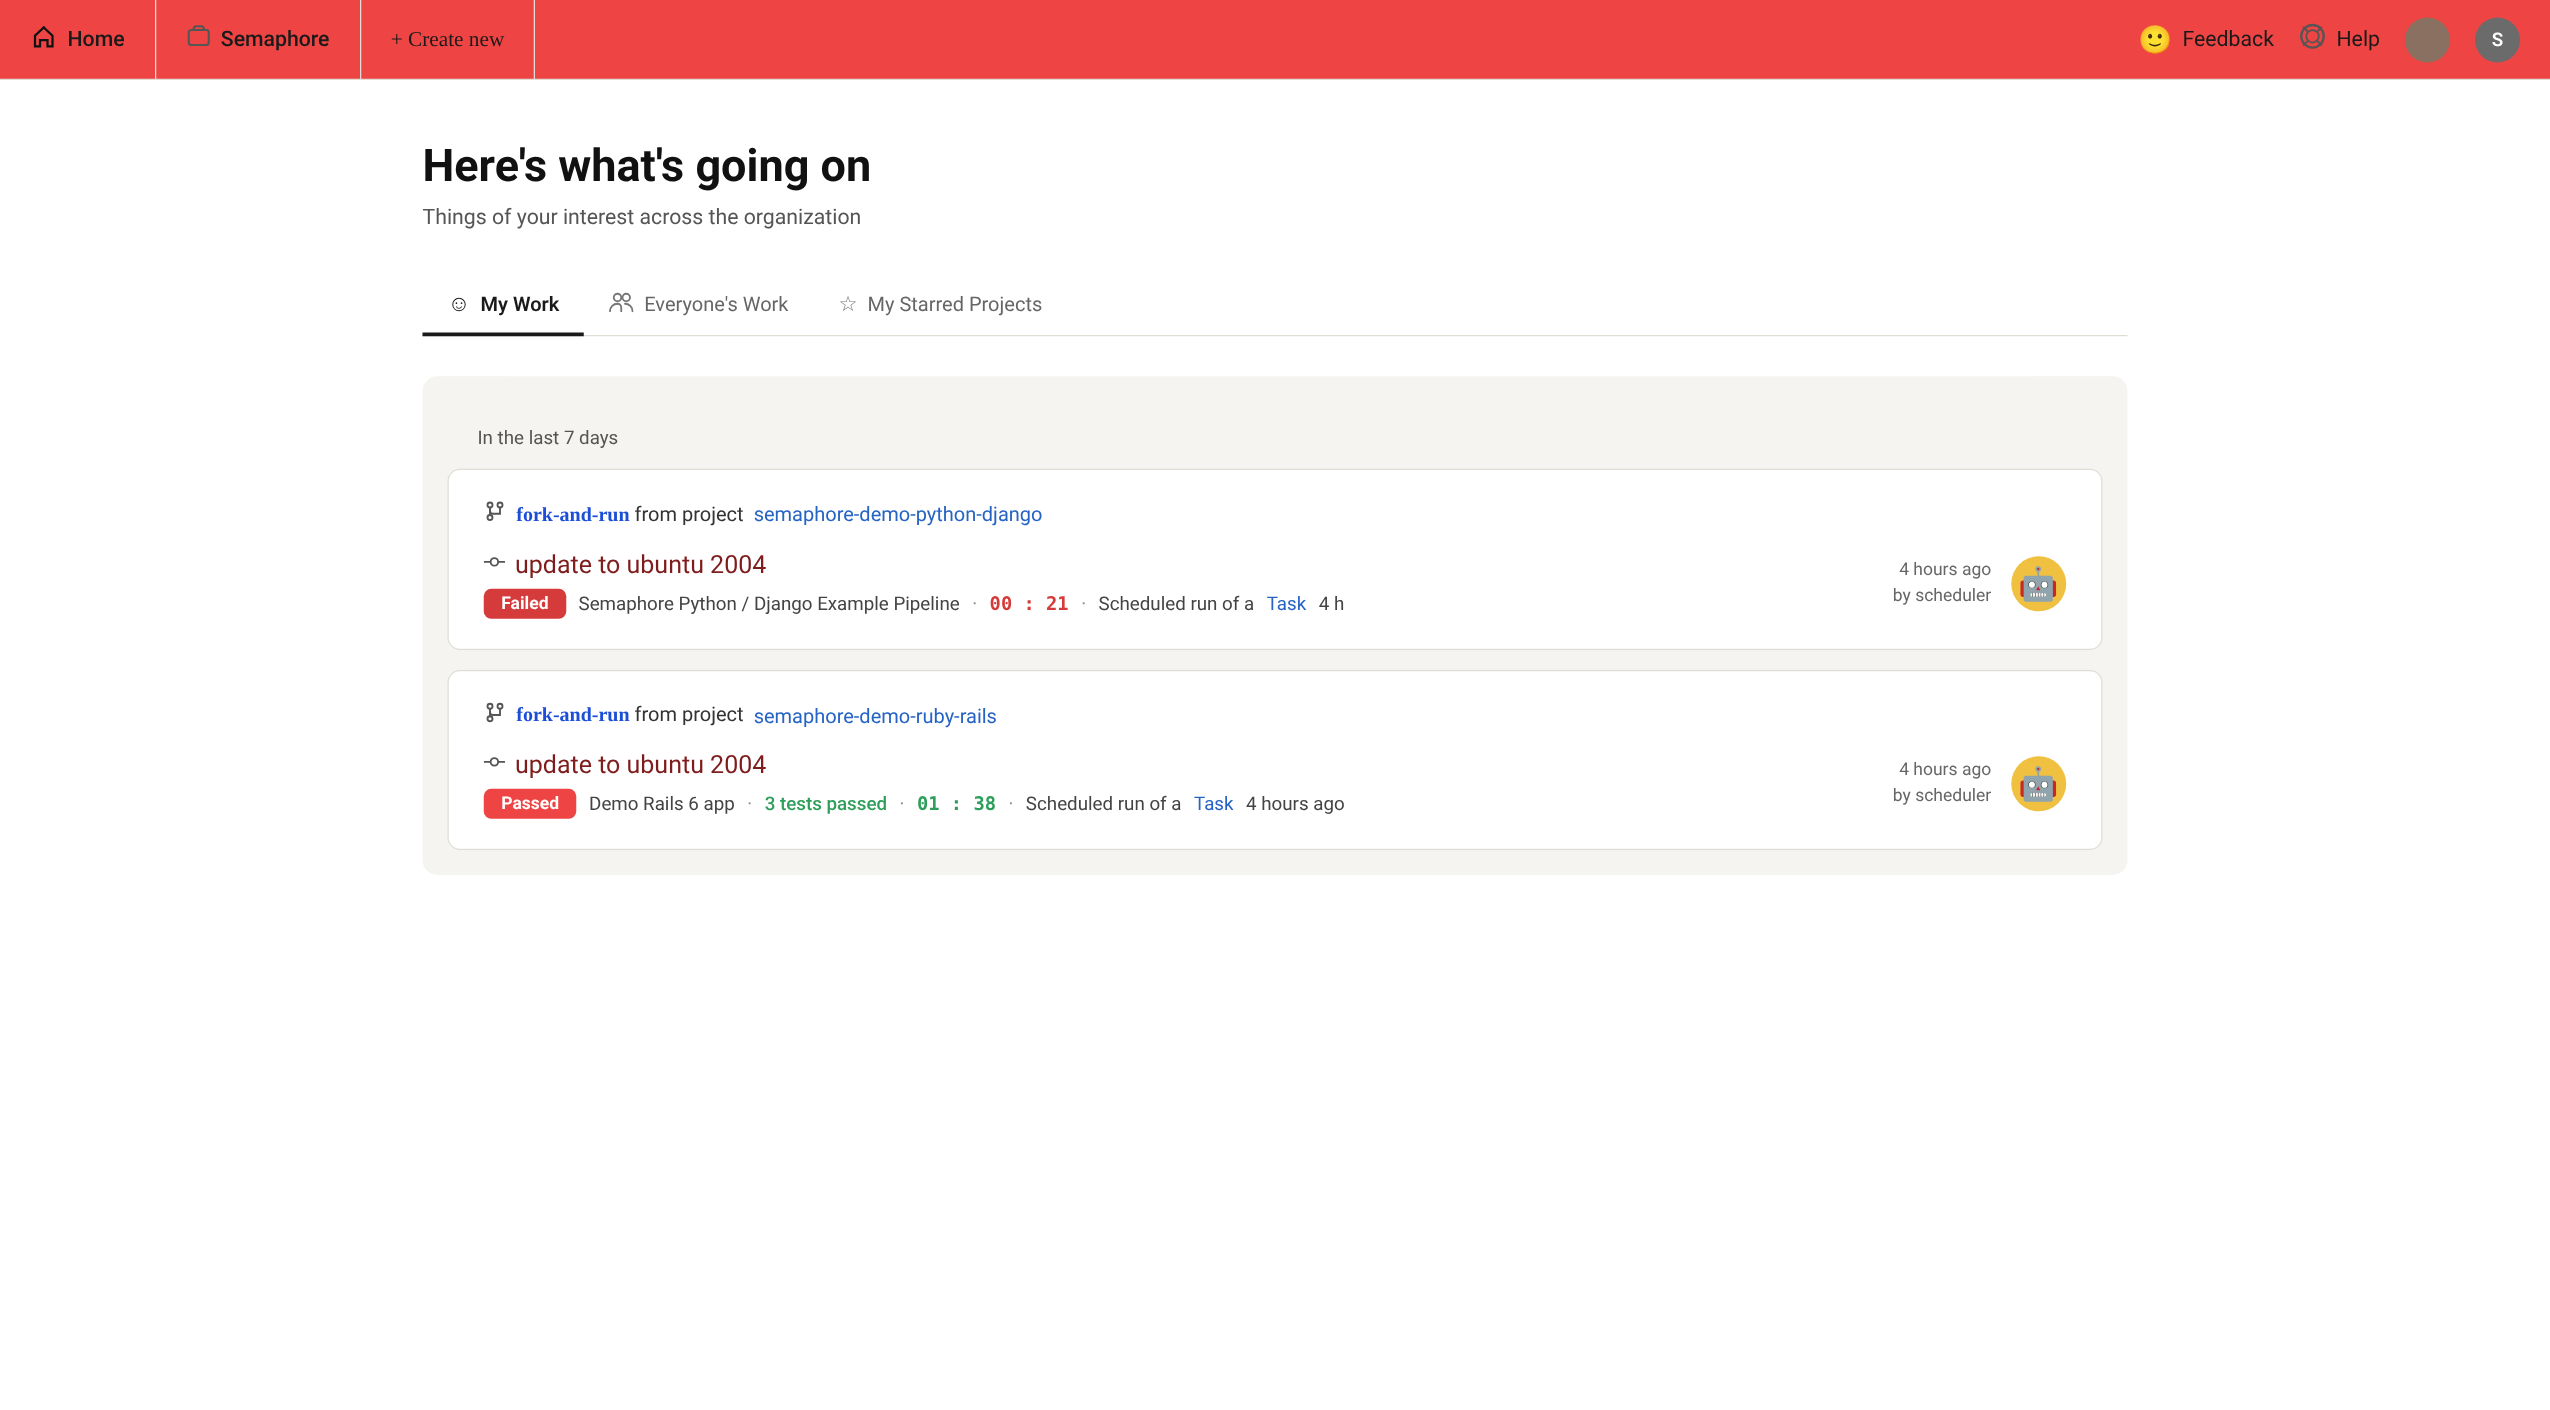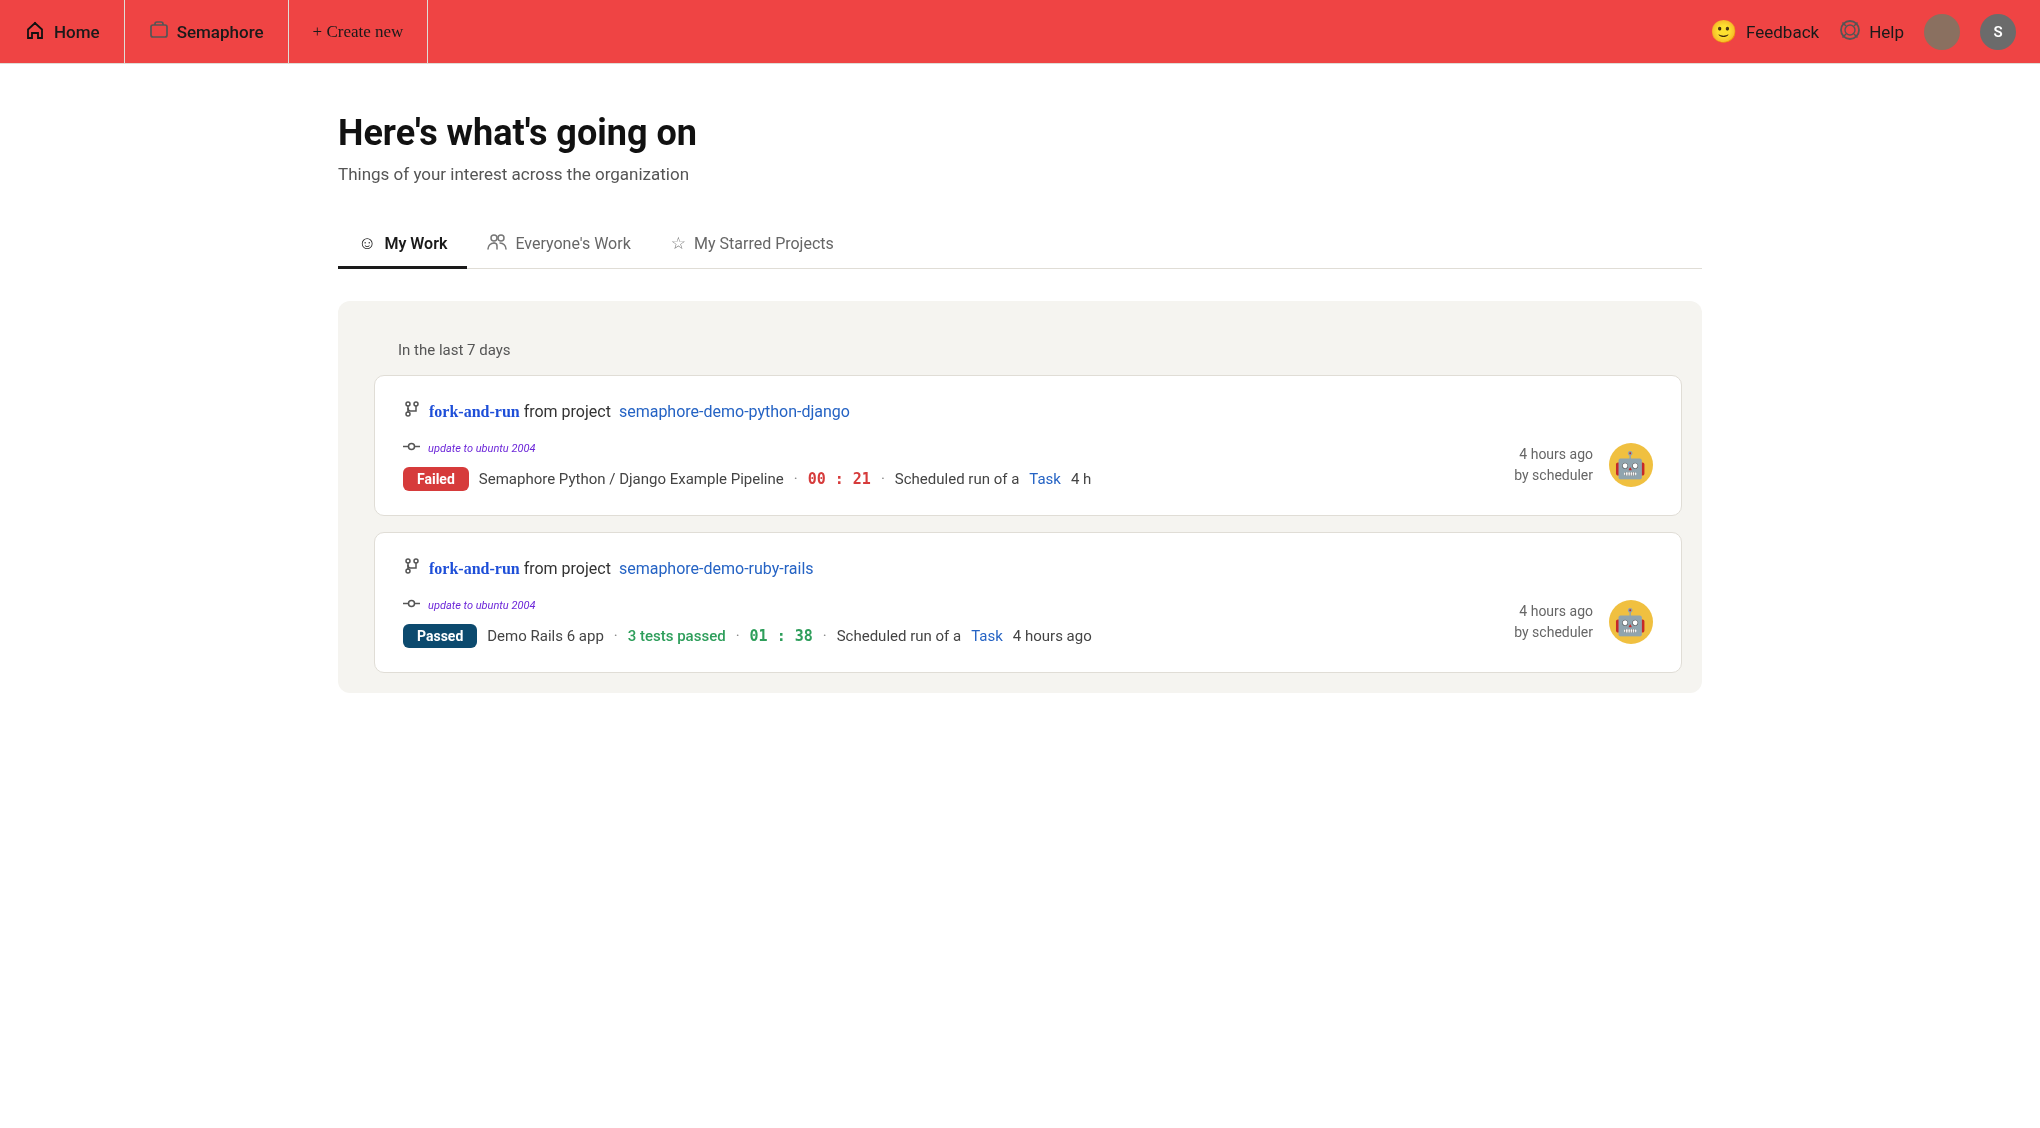--- a/index.html
+++ b/index.html
@@ -132,21 +132,21 @@
     
     .section-label {
       font-size: 15px;
       color: #555;
       margin-bottom: 16px;
       padding: 20px 24px 0 24px;
     }
     .cards-wrapper {
       background: #f5f4f0;
       border-radius: 12px;
-      padding: 20px 20px 20px 36px;
+      padding: 20px 20px 20px 20px;
     }
 
     
     .card {
       background: #fff;
       border: 1px solid #e0ddd6;
       border-radius: 10px;
       padding: 24px 28px;
       margin-bottom: 16px;
     }
@@ -188,24 +188,23 @@
       gap: 8px;
       flex: 1;
     }
     .commit-line {
       display: flex;
       align-items: center;
       gap: 8px;
       font-size: 16px;
     }
     .commit-link {
-      color: #6d28d9;
+      color: #7f1d1d;
       text-decoration: none;
-      font-size: 11px;
-      font-style: italic;
+      font-size: 20px;
     }
     .status-line {
       display: flex;
       align-items: center;
       gap: 10px;
       font-size: 15px;
       color: #444;
     }
     .badge {
       display: inline-flex;
@@ -214,21 +213,21 @@
       padding: 4px 14px;
       border-radius: 6px;
       font-size: 14px;
       font-weight: 700;
       color: white;
     }
     .badge-failed {
       background: #d63b3b;
     }
     .badge-passed {
-      background: #0c4a6e;
+      background: #ef4444;
     }
 
     .timer-red {
       color: #d63b3b;
       font-weight: 600;
       font-family: monospace;
       font-size: 15px;
     }
     .timer-green {
       color: #2e9e5b;

